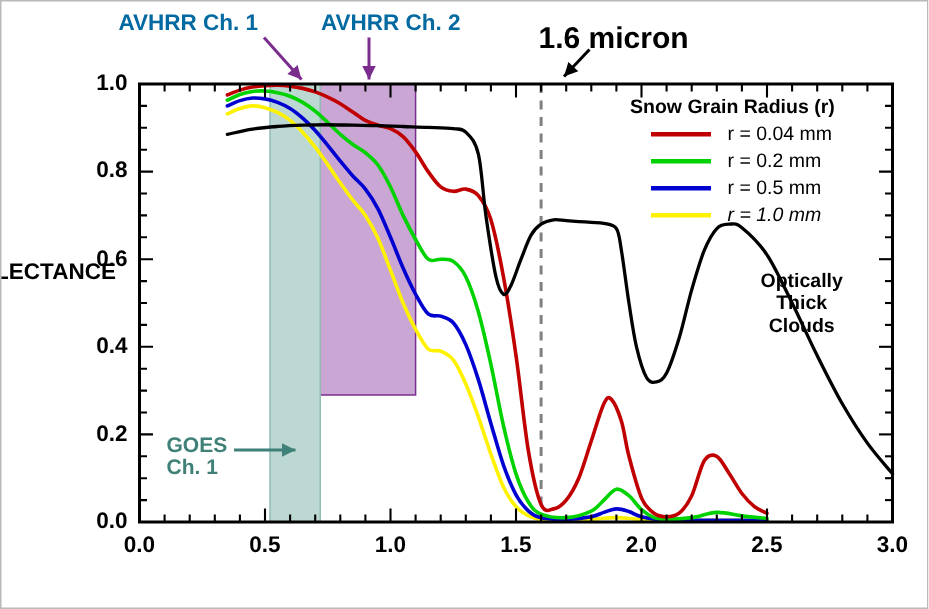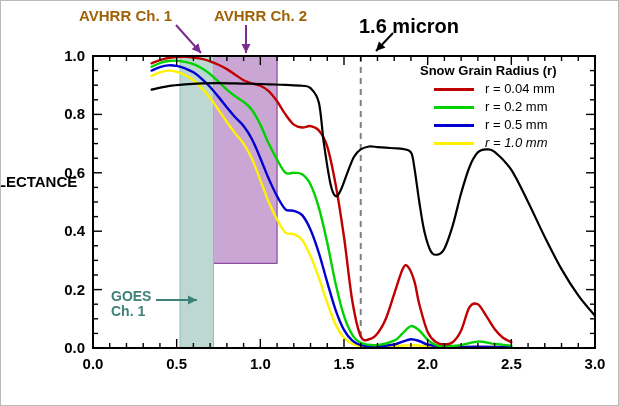--- a/index.html
+++ b/index.html
@@ -6,21 +6,21 @@
   body{font-family:"Liberation Sans", sans-serif;}
   #page{position:relative;width:619px;height:406px;background:#ffffff;
         border:1px solid #b9b9b9;box-sizing:border-box;overflow:hidden;}
   #plot-svg{position:absolute;left:0;top:0;}
   .lbl{position:absolute;font-weight:bold;white-space:nowrap;}
   #axis-y-title{left:10px;top:128px;width:22px;font-size:15px;color:#000;
                 transform:rotate(-90deg);transform-origin:center center;
                 writing-mode:vertical-rl;letter-spacing:0px;}
   #axis-x-title{left:218px;top:372px;font-size:15px;color:#000;}
   .tick-lbl{position:absolute;font-size:15px;font-weight:bold;color:#000;text-align:center;}
-  .avhrr-lbl{position:absolute;font-size:15px;font-weight:bold;color:#a16207;}
+  .avhrr-lbl{position:absolute;font-size:15px;font-weight:bold;color:#0369a1;}
   #avhrr1-label{left:78px;top:6px;}
   #avhrr2-label{left:213px;top:6px;}
   #micron-label{left:358px;top:14px;font-size:20px;font-weight:bold;color:#000;position:absolute;}
   .goes-lbl{position:absolute;font-size:14px;font-weight:bold;color:#3F8078;line-height:15px;}
   #goes-label{left:110px;top:288px;}
   #legend-title{position:absolute;left:419px;top:62px;font-size:13px;font-weight:bold;color:#000;}
   .legend-row{position:absolute;font-size:13px;color:#000;font-weight:normal;}
   .legend-swatch{position:absolute;width:40px;height:3px;}
   #clouds-label{position:absolute;left:506px;top:178px;font-size:13px;font-weight:bold;
                 color:#000;line-height:15px;text-align:center;}
@@ -192,20 +192,25 @@
 
   <div class="avhrr-lbl" id="avhrr1-label">AVHRR Ch. 1</div>
   <div class="avhrr-lbl" id="avhrr2-label">AVHRR Ch. 2</div>
   <div id="micron-label">1.6 micron</div>
 
   <div class="goes-lbl" id="goes-label">
     <div>GOES</div>
     <div>Ch. 1</div>
   </div>
 
+  <div id="clouds-label">
+    <div>Optically</div>
+    <div>Thick</div>
+    <div>Clouds</div>
+  </div>
 
   <div id="legend-title">Snow Grain Radius (r)</div>
   <div id="legend-rows">
       <div class="legend-swatch" style="left: 433px; top: 87px; background: rgb(192, 0, 0);"></div>
       <div class="legend-row" style="left: 484px; top: 80px;">r = 0.04 mm</div>
       <div class="legend-swatch" style="left: 433px; top: 105px; background: rgb(0, 210, 0);"></div>
       <div class="legend-row" style="left: 484px; top: 98px;">r = 0.2 mm</div>
       <div class="legend-swatch" style="left: 433px; top: 123px; background: rgb(0, 0, 208);"></div>
       <div class="legend-row" style="left: 484px; top: 116px;">r = 0.5 mm</div>
       <div class="legend-swatch" style="left: 433px; top: 141px; background: rgb(255, 242, 0);"></div>

